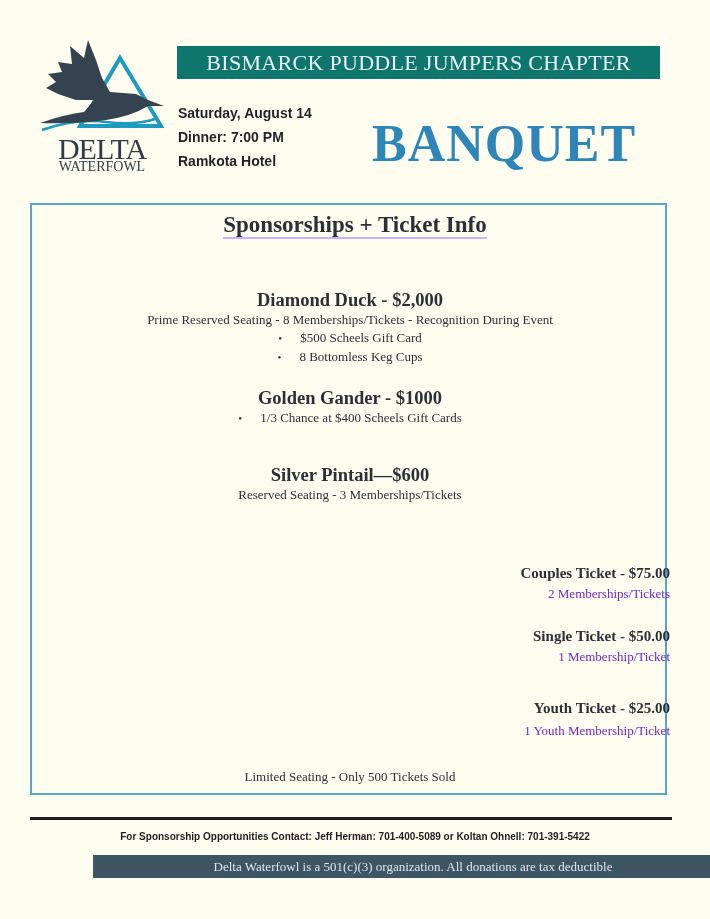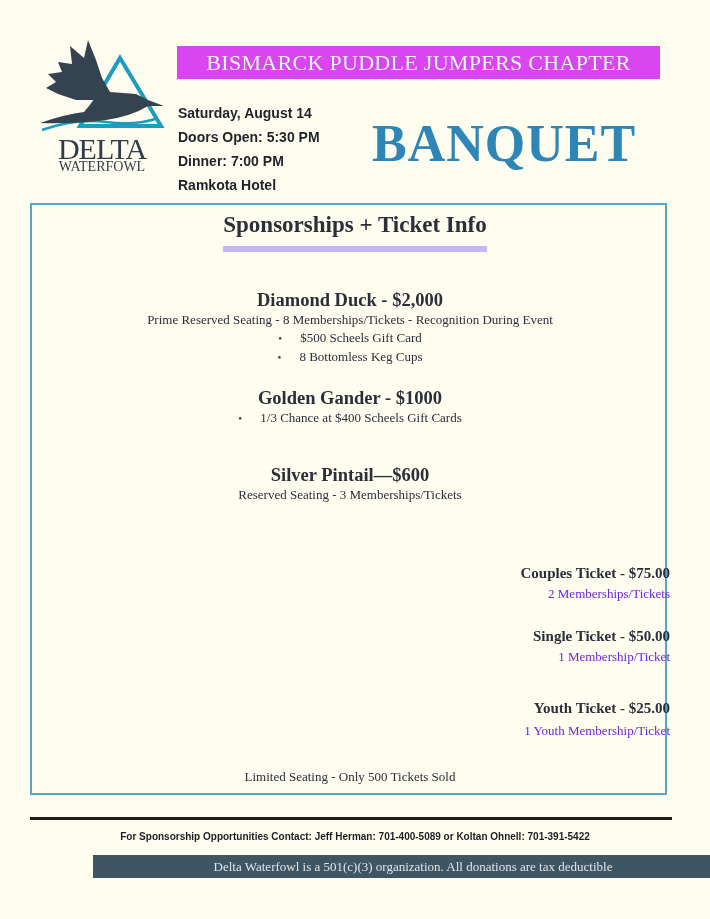--- a/index.html
+++ b/index.html
@@ -17,21 +17,21 @@
     font-family: "Liberation Serif", serif; font-size: 30px; letter-spacing: -1px;
     color: #2f3d48; line-height: 30px;
   }
   .logo-waterfowl {
     position: absolute; left: 0; top: 122px; width: 132px; text-align: center;
     font-family: "Liberation Serif", serif; font-size: 14px; letter-spacing: 0px;
     color: #2f3d48; line-height: 14px;
   }
   .chapter-banner {
     position: absolute; left: 177px; top: 46px; width: 483px; height: 33px;
-    background: #d946ef; color: #e9f2f8;
+    background: #0f766e; color: #e9f2f8;
     font-family: "Liberation Serif", serif; font-size: 22px;
     text-align: center; line-height: 34px; letter-spacing: 0.3px;
   }
   .event-details { position: absolute; left: 178px; top: 101px; }
   .event-line {
     font-family: "Liberation Sans", sans-serif; font-weight: bold; font-size: 14px;
     color: #1f2328; height: 24px; line-height: 24px;
   }
   .banquet-title {
     position: absolute; left: 372px; top: 114px;
@@ -40,21 +40,21 @@
   }
   .info-box {
     position: absolute; left: 30px; top: 203px; width: 637px; height: 592px;
     border: 2.5px solid #5aa6c6; box-sizing: border-box;
   }
   .info-title {
     position: absolute; left: 0; right: 0; top: 211px; text-align: center;
     font-family: "Liberation Serif", serif; font-weight: bold; font-size: 23px;
     color: #2b2f38; line-height: 28px;
   }
-  .info-title span { border-bottom: 6px solid #c4b5fd; padding-bottom: 9px; }
+  .info-title span { border-bottom: 2px solid #c4b5fd; padding-bottom: 0px; }
   .tier { position: absolute; left: 30px; width: 640px; text-align: center; }
   .tier-title {
     font-family: "Liberation Serif", serif; font-weight: bold; font-size: 18.5px;
     color: #2b2f38; line-height: 22px;
   }
   .tier-desc {
     font-family: "Liberation Serif", serif; font-size: 13px; color: #2b2f38; line-height: 18px;
   }
   .tier-bullet {
     font-family: "Liberation Serif", serif; font-size: 13px; color: #2b2f38; line-height: 17.5px;
@@ -96,21 +96,20 @@
     <path d="M4,85 Q30,76 48,74 L58,62 L40,62 L22,56 L10,50 L20,44 L12,36 L26,34 L22,24 L36,26 L34,8 L48,20 L52,2 L60,22 L66,40 L74,54 L100,56 L112,62 L128,68 L112,68 Q96,78 70,82 Q40,86 4,85 Z" fill="#34434f"></path>
   </svg>
   <div class="logo-delta">DELTA</div>
   <div class="logo-waterfowl">WATERFOWL</div>
 </div>
 
 <div class="chapter-banner">BISMARCK PUDDLE JUMPERS CHAPTER</div>
 
 <div class="event-details">
   <div class="event-line">Saturday,  August 14</div>
-  <div class="event-line">Doors Open: 5:30 PM</div>
   <div class="event-line">Dinner: 7:00 PM</div>
   <div class="event-line">Ramkota Hotel</div>
 </div>
 
 <div class="banquet-title">BANQUET</div>
 
 <div class="info-box"></div>
 
 <div class="info-title">
   <span>Sponsorships + Ticket Info</span>

